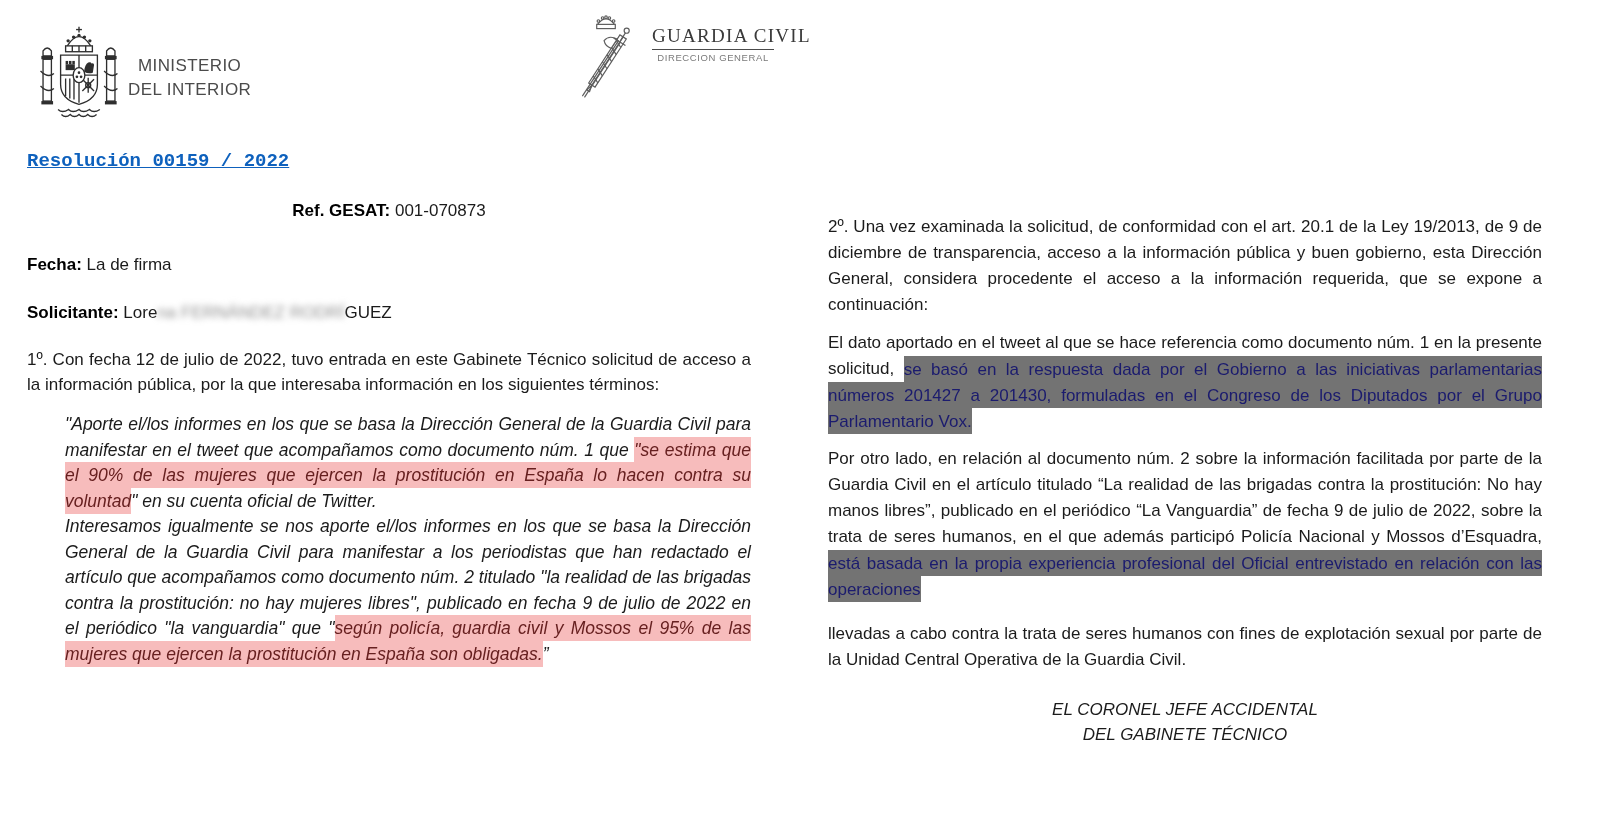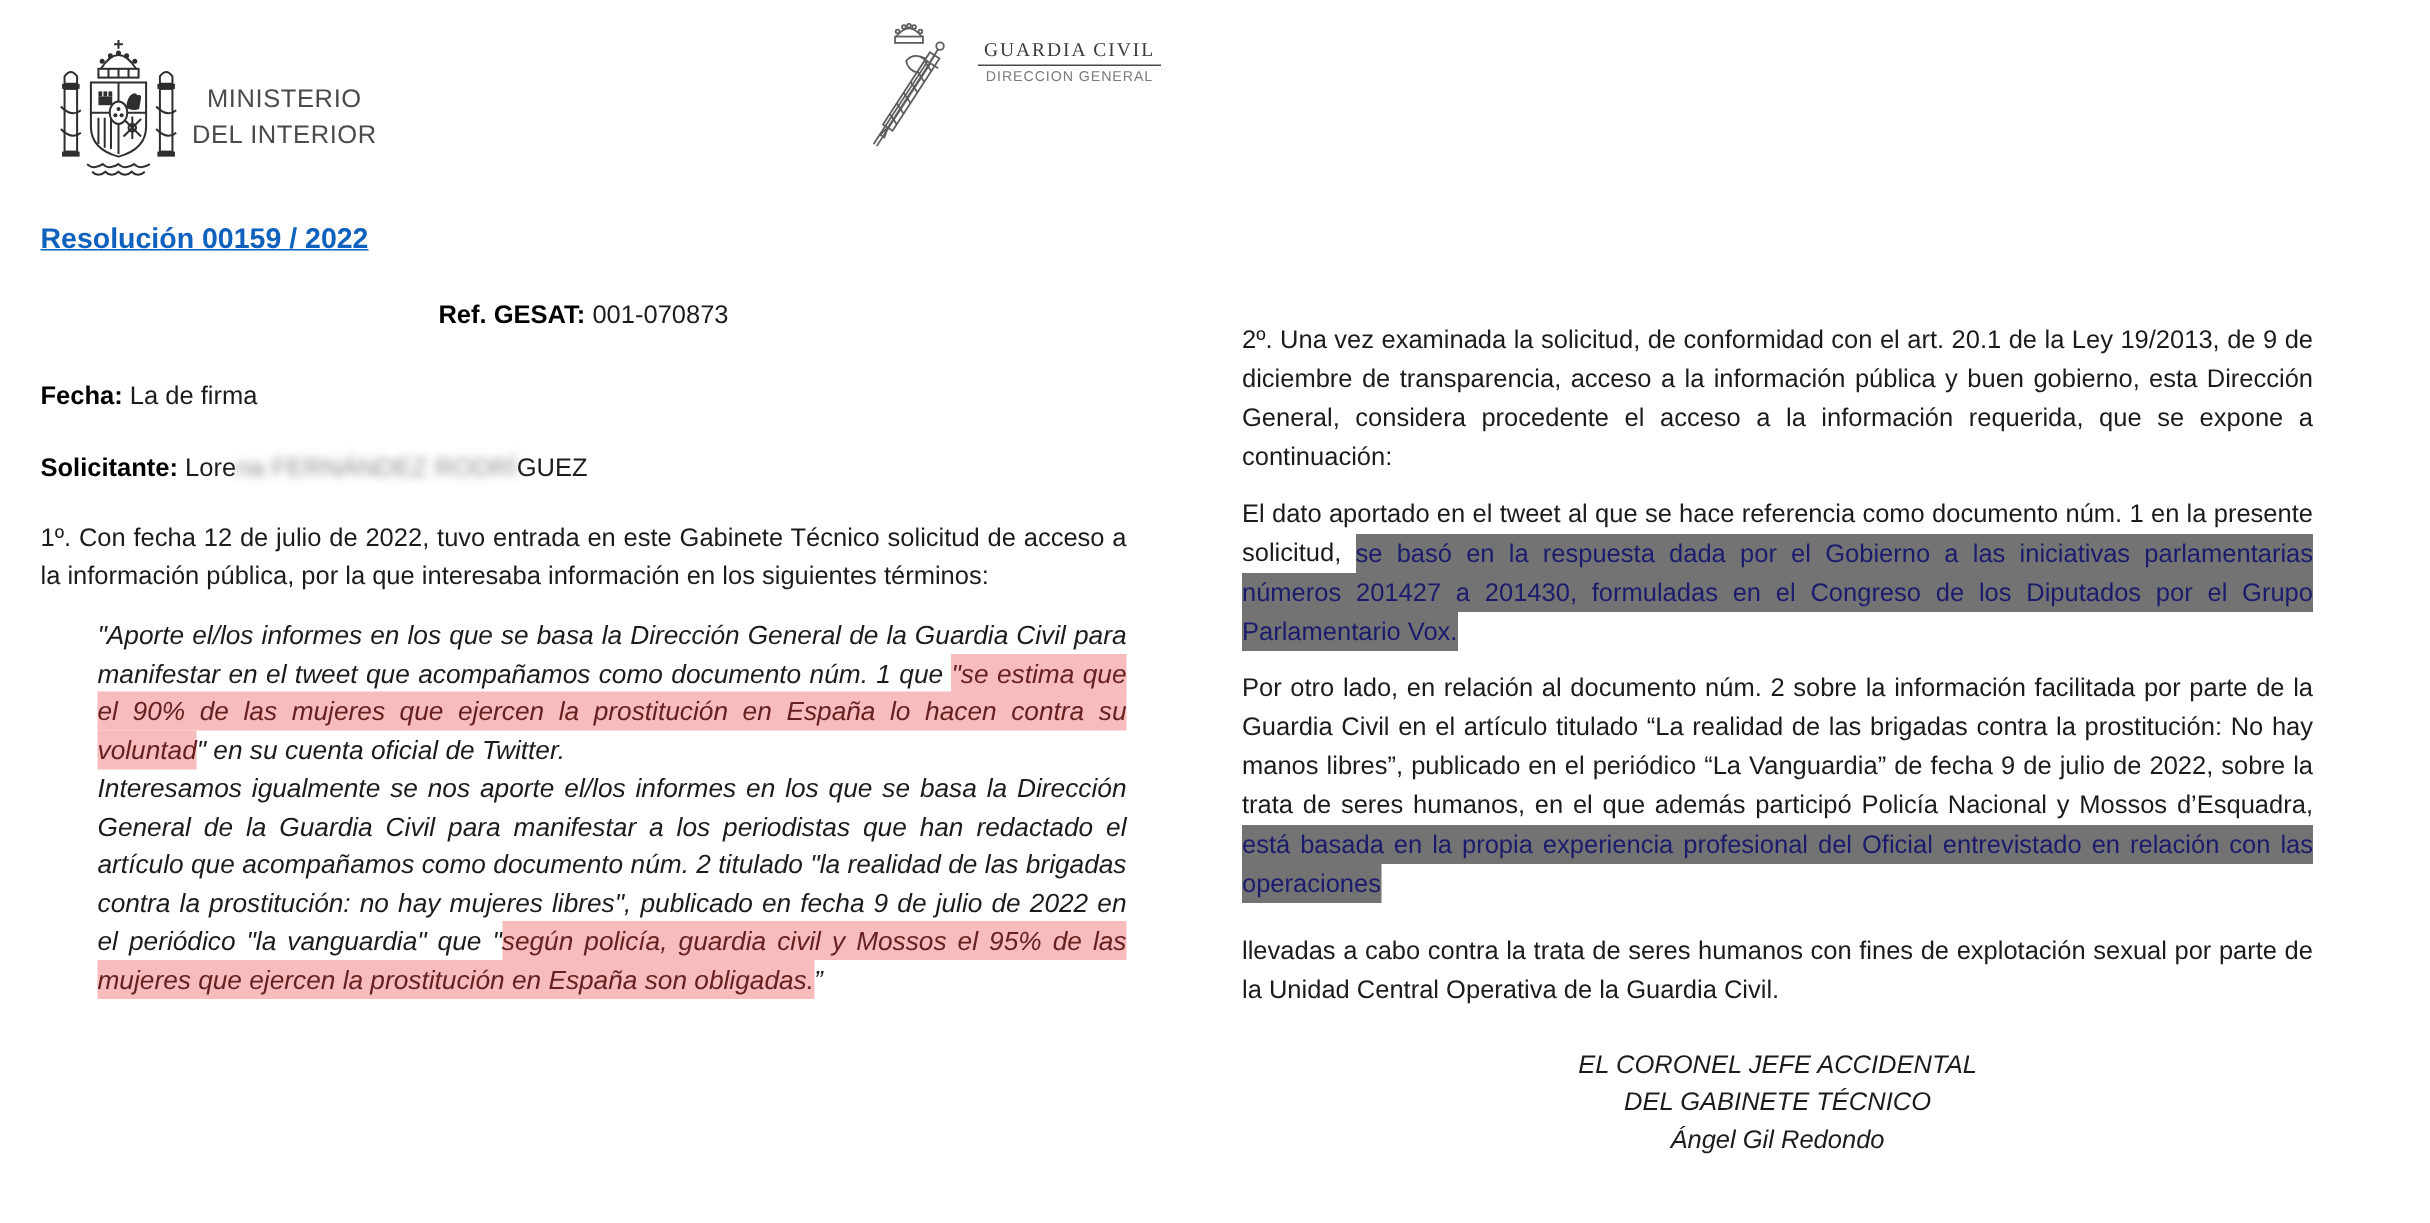--- a/index.html
+++ b/index.html
@@ -5,28 +5,28 @@
   html,body { margin:0; padding:0; background:#ffffff; }
   .page {
     position:relative; width:1620px; height:815px; background:#fff; overflow:hidden;
     font-family:"Liberation Sans","DejaVu Sans",sans-serif; color:#1b1b1b;
   }
   
   .crest { position:absolute; left:33px; top:20px; width:92px; height:122px; }
   .ministry { position:absolute; left:128px; top:54px; font-size:17px; line-height:24px; color:#4b4b4b; letter-spacing:.4px;text-align:center; }
   .gc-emblem { position:absolute; left:568px; top:6px; width:76px; height:106px; }
   .gc-block { position:absolute; left:652px; top:25px; width:122px; text-align:center; }
-  .gc-title { font-family:"Liberation Serif","DejaVu Serif",serif; font-size:13px; letter-spacing:1.3px; color:#3a3a3a; border-bottom:1.5px solid #4a4a4a; padding-bottom:2px; white-space:nowrap; }
+  .gc-title { font-family:"Liberation Serif","DejaVu Serif",serif; font-size:19px; letter-spacing:1.3px; color:#3a3a3a; border-bottom:1.5px solid #4a4a4a; padding-bottom:2px; white-space:nowrap; }
   .gc-sub { font-size:9.5px; color:#7a7a7a; letter-spacing:.6px; margin-top:2px; }
   
   .col-left  { position:absolute; left:27px;  top:149px; width:724px; }
   .col-right { position:absolute; left:828px; top:214px; width:714px; }
   
   .res-title { font-size:19px; font-weight:bold; margin:0 0 26px 0; }
-  .res-title a { color:#0e61bd; text-decoration:underline; cursor:pointer; }
+  .res-title a { color:#0e61bd; text-decoration:underline; cursor:pointer;font-family:Liberation Mono, monospace; }
   .meta { font-size:17px; line-height:25px; margin:0; }
   .mb29 { margin-bottom:29px;text-align:center; } .mb23 { margin-bottom:23px; } .mb22 { margin-bottom:22px; } .mb11 { margin-bottom:11px; }
   .meta b { color:#000; }
   .blurred { filter:blur(3px); color:#8f8f8f; }
   .body { font-size:17px; line-height:25px; text-align:justify; margin:0 0 15px 0; }
   .quote { font-style:italic; font-size:17.5px; line-height:25.5px; text-align:justify; margin:0 0 0 38px; }
   .quote p { margin:0; }
   
   .col-right .body { line-height:26px; margin:0 0 12px 0; }
   .gap-top { margin-top:19px !important; }
@@ -178,17 +178,16 @@
 
     <p class="body"><span>El dato aportado en el tweet al que se hace referencia como documento núm. 1 en la presente solicitud, </span><span class="hl-blue">se basó en la respuesta dada por el Gobierno a las iniciativas parlamentarias números 201427 a 201430, formuladas en el Congreso de los Diputados por el Grupo Parlamentario Vox.</span></p>
 
     <p class="body"><span>Por otro lado, en relación al documento núm. 2 sobre la información facilitada por parte de la Guardia Civil en el artículo titulado “La realidad de las brigadas contra la prostitución: No hay manos libres”, publicado en el periódico “La Vanguardia” de fecha 9 de julio de 2022, sobre la trata de seres humanos, en el que además participó Policía Nacional y Mossos d’Esquadra, </span><span class="hl-blue">está basada en la propia experiencia profesional del Oficial entrevistado en relación con las operaciones</span></p>
 
     <p class="body gap-top">llevadas a cabo contra la trata de seres humanos con fines de explotación sexual por parte de la Unidad Central Operativa de la Guardia Civil.</p>
 
     <div class="sig">
       <div>EL CORONEL JEFE ACCIDENTAL</div>
       <div>DEL GABINETE TÉCNICO</div>
-      <div>Ángel Gil Redondo</div>
     </div>
   </div>
 
 </div>
 
 </body></html>

